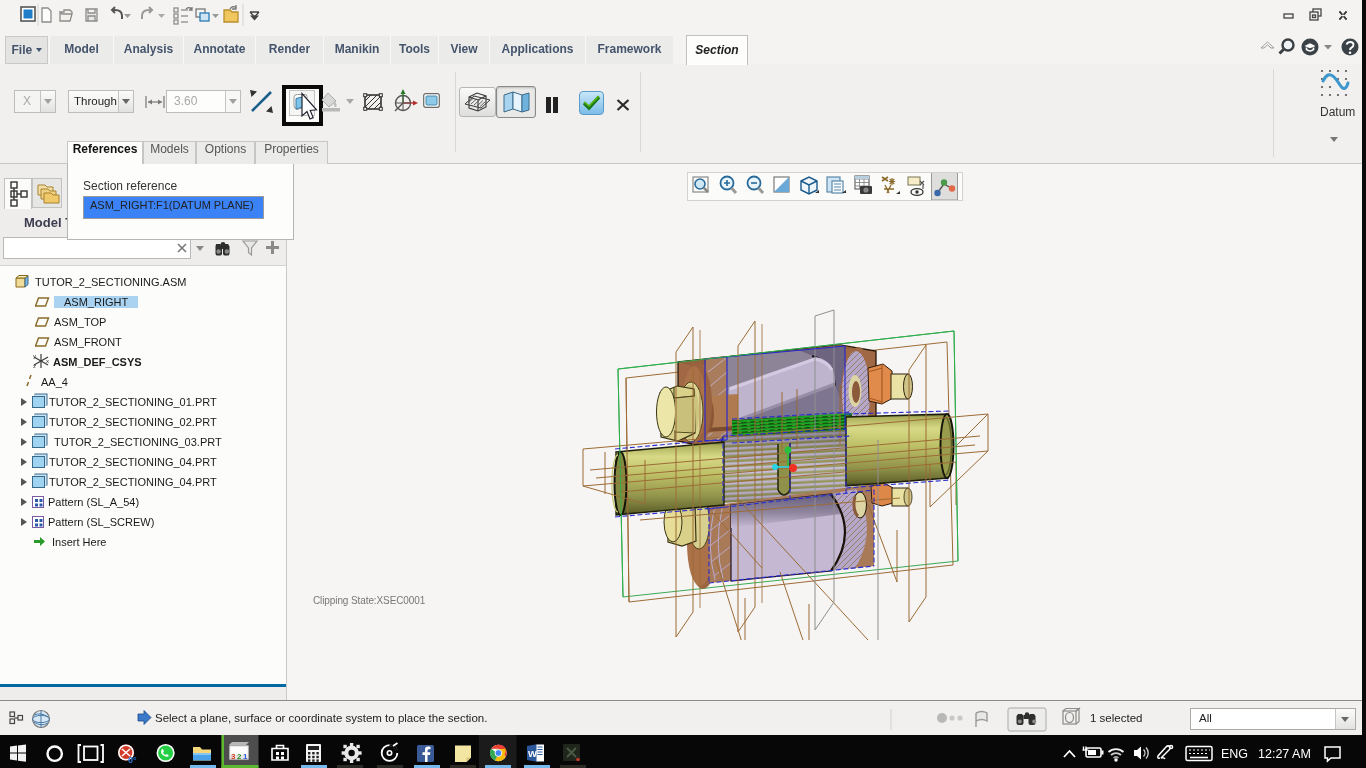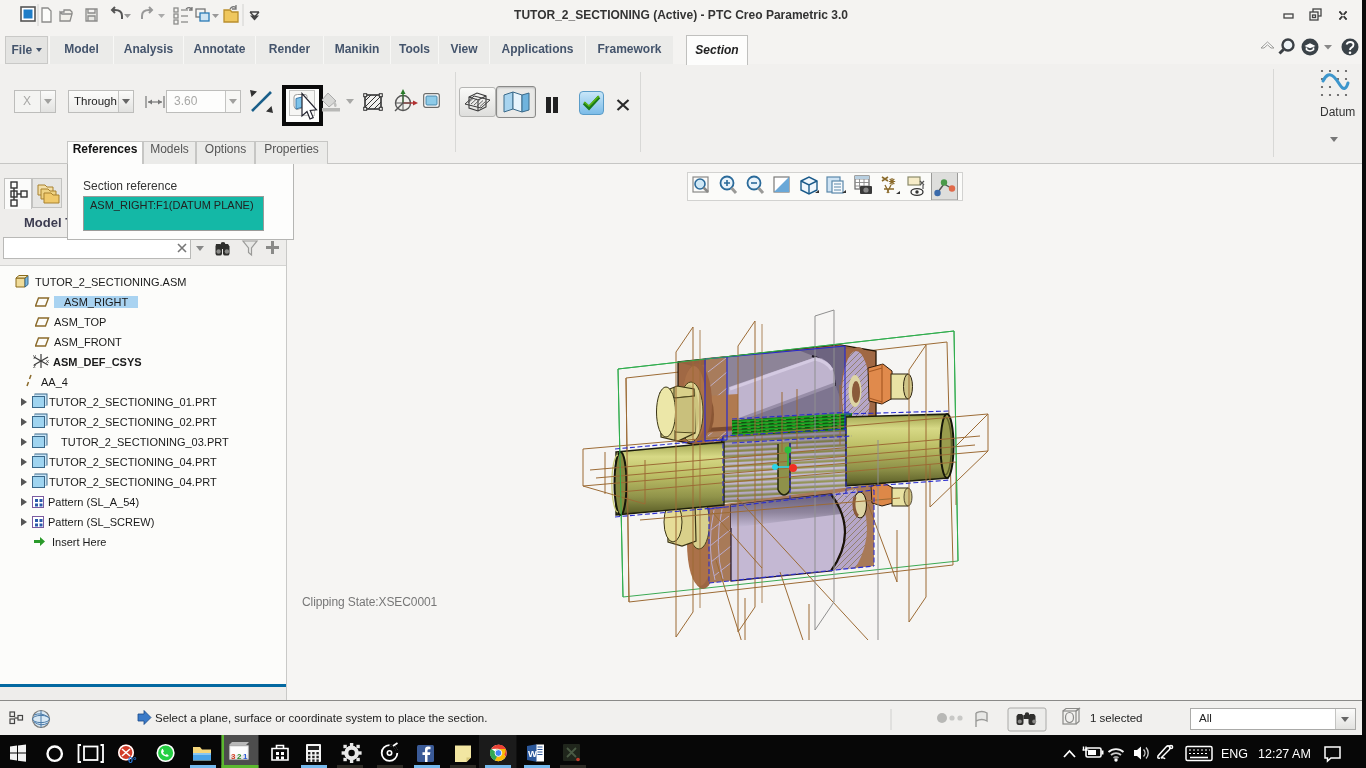--- a/index.html
+++ b/index.html
@@ -42,42 +42,41 @@
 .trow { position:absolute; left:0; height:20px; font-size:11px; color:#1a1a1a; line-height:20px; white-space:nowrap; }
 .exp { display:inline-block; width:0; height:0; border-top:4px solid transparent; border-bottom:4px solid transparent; border-left:6px solid #555; margin-right:5px; }
 .picon { display:inline-block; width:13px; height:12px; background:#9fd4f0; border:1px solid #3a688a; position:relative; vertical-align:-2px; box-shadow:2px -2px 0 -0.5px #c8e6f8, 2.5px -2.5px 0 0 #3a688a; }
 .paticon { display:inline-block; width:12px; height:12px; border:1.5px solid #7a5aa0; background:#fff; position:relative; vertical-align:-2px; }
 .paticon::before { content:""; position:absolute; left:1.5px; top:1.5px; width:3px; height:3px; background:#2a5aaa; box-shadow:4.5px 0 #2a5aaa, 0 4.5px #2a5aaa, 4.5px 4.5px #2a5aaa; }
 
 
 #gfx { position:absolute; left:288px; top:0; width:1074px; height:536px; background:#f6f5f3; }
 #gtoolbar { position:absolute; left:399px; top:8px; width:276px; height:29px; background:#fbfbf9; border:1px solid #d2d2d0; }
 #capped { position:absolute; left:199px; top:88px; font-size:26px; color:#111; letter-spacing:-0.6px; }
-#clip { position:absolute; left:14px; top:431px; font-size:12px; color:#777; letter-spacing:-0.1px; }
+#clip { position:absolute; left:25px; top:431px; font-size:10px; color:#777; letter-spacing:-0.1px; }
 
 
 #refpanel { left:67px; top:164px; width:227px; height:76px; background:#fdfdfc; border:1px solid #b5b5b3; border-top:none; z-index:5; }
 #refpanel .lbl { position:absolute; left:15px; top:15px; font-size:12px; color:#333; }
-#refpanel .field { position:absolute; left:15px; top:32px; width:181px; height:35px; background:#14b8a6; border:1px solid #9b9b99; font-size:11px; color:#222; line-height:17px; padding-left:6px; white-space:nowrap; overflow:hidden; }
+#refpanel .field { position:absolute; left:15px; top:32px; width:181px; height:23px; background:#3b82f6; border:1px solid #9b9b99; font-size:11px; color:#222; line-height:17px; padding-left:6px; white-space:nowrap; overflow:hidden; }
 
 
 #rstrip { left:1362px; top:0; width:4px; height:735px; background:#0a0a0a; }
 
 
 #statusbar { left:0; top:700px; width:1362px; height:35px; background:#f1f0ee; border-top:1px solid #8a8a88; }
 #statusbar .msg { position:absolute; left:155px; top:11px; font-size:11.5px; color:#222; }
 
 
 #taskbar { left:0; top:735px; width:1366px; height:33px; background:#090909; overflow:hidden; }
 </style>
 </head>
 <body>
 
 <div class="abs" id="titlebar">
-  <div class="abs" id="title">TUTOR_2_SECTIONING (Active) - PTC Creo Parametric 3.0</div>
   <div class="abs" id="qat" style="left:0;top:0;width:280px;height:30px;">
   <svg width="280" height="30" viewBox="0 0 280 30">
     <g fill="none" stroke="#8c8c8a" stroke-width="1.3">
       <rect x="21" y="7" width="14" height="14" fill="#fff" stroke="#555" stroke-width="1.6"></rect>
       <rect x="23.5" y="9.5" width="9" height="9" fill="#1e7dc8" stroke="none"></rect>
       <line x1="38" y1="4" x2="38" y2="26" stroke="#d2d2d0" stroke-width="1"></line>
       <path d="M42 8 h6 l3 3 v11 h-9 z" fill="#fcfcfa"></path>
       <path d="M60 12 h4 v-2 h6 l2 2 v2 M60 12 v9 h10 l2 -7 h-10 z" fill="#f2f0ea"></path>
       <path d="M86 9 h11 v12 h-11 z M88 9 v4 h7 v-4 M88 21 v-5 h7 v5" fill="#e8e8e4"></path>
       <path d="M122 16 q0 -6 -7 -6 l-3 0 m3 -3 l-3 3 l3 3" stroke="#555" stroke-width="2" fill="none"></path>
@@ -363,21 +362,21 @@
             </g>
             <text x="0" y="5" font-size="6" fill="#333">y</text>
             <text x="0" y="15" font-size="6" fill="#333">z</text>
             <text x="13" y="10" font-size="6" fill="#333">x</text>
           </svg><span style="margin-left:3px;font-weight:bold;">ASM_DEF_CSYS</span></div>
       <div class="trow" style="top:106px;left:24px;text-align:right;"><svg width="10" height="14" viewBox="0 0 10 14" style="vertical-align:-2px;">
             <path d="M7 1 L5.5 5 M4.5 8 L3 12" stroke="#8a6a2a" stroke-width="1.5"></path>
           </svg><span style="margin-left:7px;">AA_4</span></div>
       <div class="trow" style="top:126px;left:21px;"><span class="exp"></span><span class="picon"></span><span style="margin-left:4px;">TUTOR_2_SECTIONING_01.PRT</span></div>
       <div class="trow" style="top:146px;left:21px;"><span class="exp"></span><span class="picon"></span><span style="margin-left:4px;">TUTOR_2_SECTIONING_02.PRT</span></div>
-      <div class="trow" style="top:166px;left:21px;"><span class="exp"></span><span class="picon"></span><span style="margin-left:16px;">TUTOR_2_SECTIONING_03.PRT</span></div>
+      <div class="trow" style="top:166px;left:21px;"><span class="exp"></span><span class="picon"></span><span style="margin-left:9px;">TUTOR_2_SECTIONING_03.PRT</span></div>
       <div class="trow" style="top:186px;left:21px;"><span class="exp"></span><span class="picon"></span><span style="margin-left:4px;">TUTOR_2_SECTIONING_04.PRT</span></div>
       <div class="trow" style="top:206px;left:21px;"><span class="exp"></span><span class="picon"></span><span style="margin-left:4px;">TUTOR_2_SECTIONING_04.PRT</span></div>
       <div class="trow" style="top:226px;left:21px;"><span class="exp"></span><span class="paticon"></span><span style="margin-left:4px;">Pattern (SL_A_54)</span></div>
       <div class="trow" style="top:246px;left:21px;"><span class="exp"></span><span class="paticon"></span><span style="margin-left:4px;">Pattern (SL_SCREW)</span></div>
       <div class="trow" style="top:266px;left:33px;"><svg width="13" height="11" viewBox="0 0 13 11" style="vertical-align:-1px;">
             <path d="M1 4 h6 v-3 l5 4.5 l-5 4.5 v-3 h-6 z" fill="#2a9a2a"></path>
           </svg><span style="margin-left:6px;">Insert Here</span></div>
     </div>
   </div>
   <div id="gfx">

